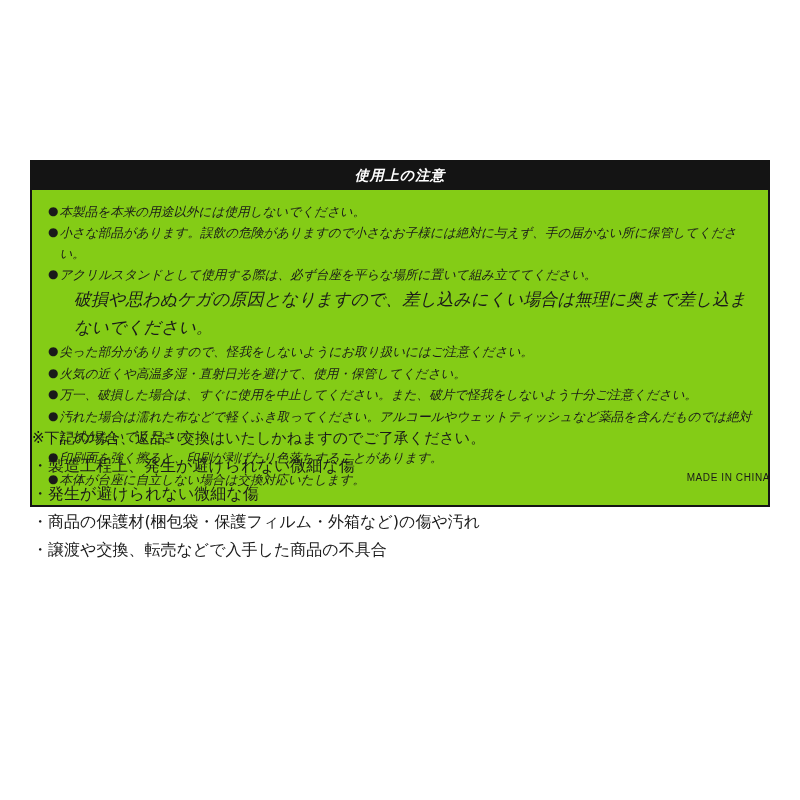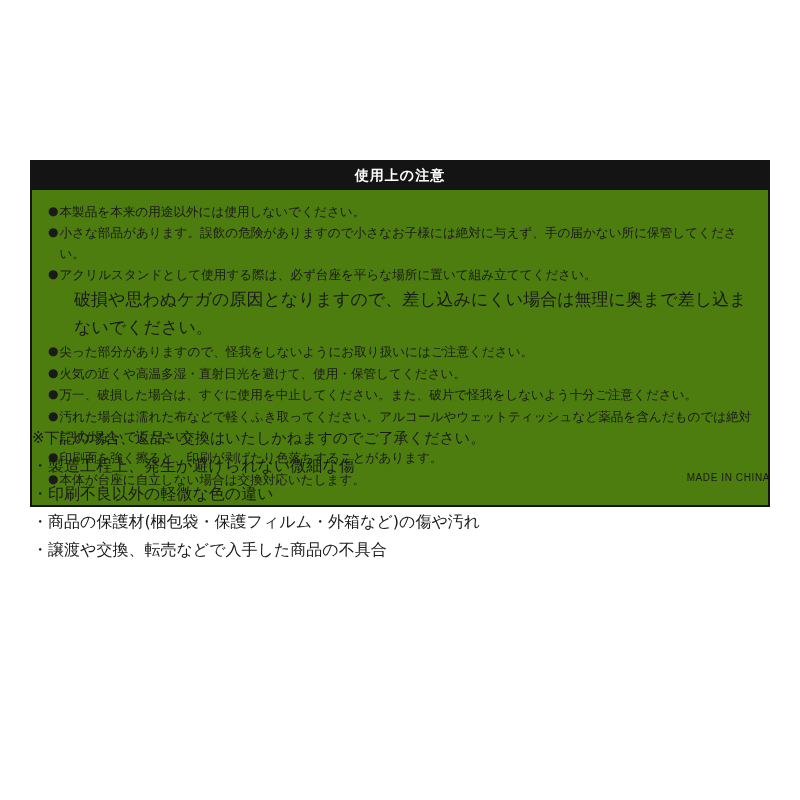--- a/index.html
+++ b/index.html
@@ -23,21 +23,22 @@
   }
 
   
   .notice-box {
     position: absolute;
     left: 30px;
     top: 160px;
     width: 740px;
     box-sizing: border-box;
     border: 2px solid #141414;
-    background: #4d7c0f;
+    background: #84cc16;
+    font-style: italic;
   }
 
   .notice-header {
     background: #141414;
     color: #ffffff;
     text-align: center;
     font-size: 14px;
     font-weight: bold;
     letter-spacing: 1px;
     padding: 5px 0 6px 0;
@@ -158,20 +159,20 @@
         <span class="bullet">●</span>
         <span class="notice-text">本体が台座に自立しない場合は交換対応いたします。</span>
       </div>
 
     </div>
   </div>
 
   <div class="policy">
     <div class="policy-lead">※下記の場合、返品・交換はいたしかねますのでご了承ください。</div>
     <div class="policy-item">・製造工程上、発生が避けられない微細な傷</div>
-    <div class="policy-item">・印刷不良以外の軽微な色の違い</div>
+    <div class="policy-item">・発生が避けられない微細な傷</div>
     <div class="policy-item">・商品の保護材(梱包袋・保護フィルム・外箱など)の傷や汚れ</div>
     <div class="policy-item">・譲渡や交換、転売などで入手した商品の不具合</div>
   </div>
 
   <div class="made-in">MADE IN CHINA</div>
 
 </div>
 
 </body></html>

